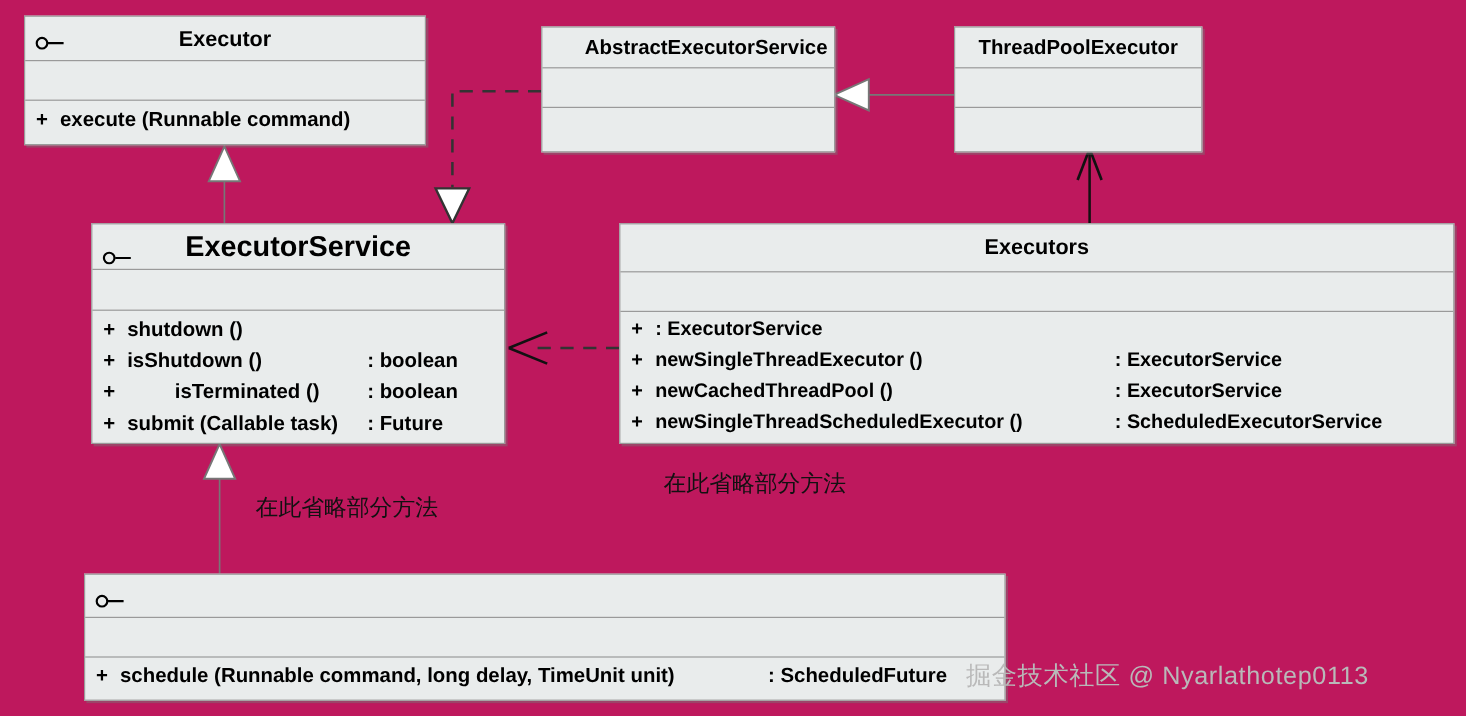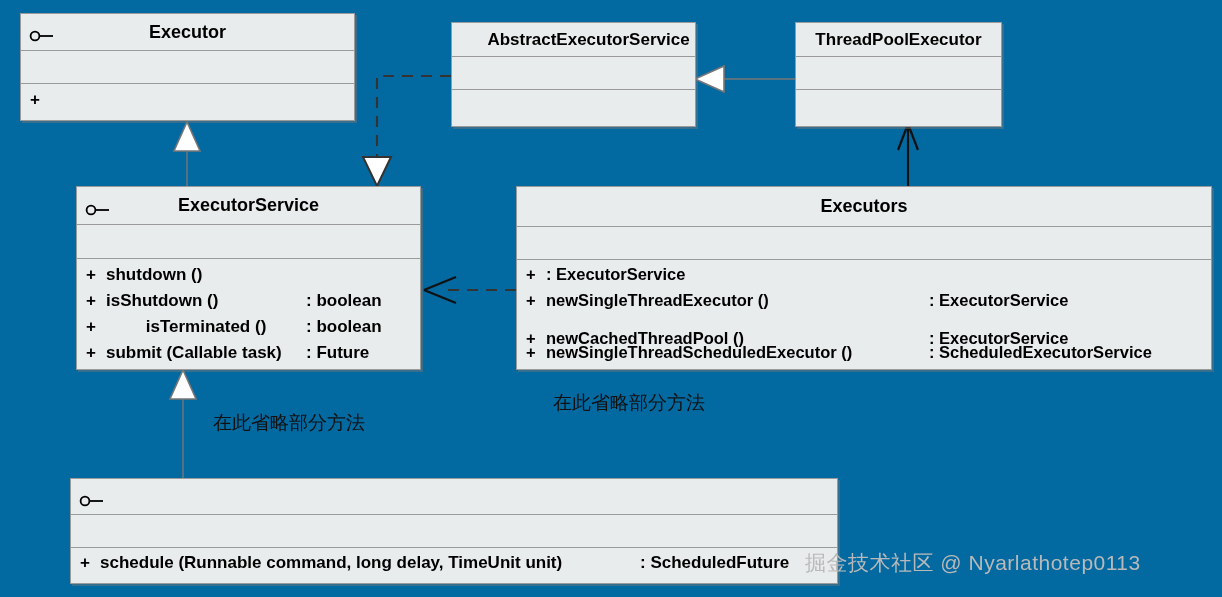--- a/index.html
+++ b/index.html
@@ -8,21 +8,21 @@
     background: #ffffff;
   }
   body {
     font-family: "Liberation Sans", "DejaVu Sans", sans-serif;
     -webkit-font-smoothing: antialiased;
   }
   #canvas {
     position: relative;
     width: 1222px;
     height: 597px;
-    background: #0369a1;
+    background: #be185d;
     overflow: hidden;
   }
 
   
   .uml-box {
     position: absolute;
     box-sizing: border-box;
     border: 1px solid #9a9a9a;
     background: #e9ecec;
     box-shadow: 2px 2px 0 0 rgba(120,120,120,0.45);
@@ -158,20 +158,21 @@
           <circle cx="6" cy="6" r="4.4" fill="none" stroke="#000" stroke-width="1.8"></circle>
           <line x1="11" y1="6" x2="24" y2="6" stroke="#000" stroke-width="1.8"></line>
         </svg>
       </span>
       <span>Executor</span>
     </div>
     <div class="uml-attrs" style="height:33px;"></div>
     <div class="uml-ops" style="height:36px;">
       <div class="op-row" style="font-size:17px; padding-top:3px;">
         <span class="op-vis">+</span>
+        <span class="op-sig">execute (Runnable command)</span>
       </div>
     </div>
   </div>
 
   <div class="uml-box" style="left:451px; top:22px; width:245px; height:105px;">
     <div class="uml-header" style="height:34px; font-size:17px;padding-left:30px;">
       <span>AbstractExecutorService</span>
     </div>
     <div class="uml-attrs" style="height:33px;"></div>
     <div class="uml-ops" style="height:36px;"></div>
@@ -179,21 +180,21 @@
 
   <div class="uml-box" style="left:795px; top:22px; width:207px; height:105px;">
     <div class="uml-header" style="height:34px; font-size:17px;">
       <span>ThreadPoolExecutor</span>
     </div>
     <div class="uml-attrs" style="height:33px;"></div>
     <div class="uml-ops" style="height:36px;"></div>
   </div>
 
   <div class="uml-box" style="left:76px; top:186px; width:345px; height:184px;">
-    <div class="uml-header" style="height:38px; font-size:18px;">
+    <div class="uml-header" style="height:38px; font-size:24px;">
       <span class="lollipop">
         <svg width="26" height="12" viewBox="0 0 26 12">
           <circle cx="6" cy="6" r="4.4" fill="none" stroke="#000" stroke-width="1.8"></circle>
           <line x1="11" y1="6" x2="24" y2="6" stroke="#000" stroke-width="1.8"></line>
         </svg>
       </span>
       <span>ExecutorService</span>
     </div>
     <div class="uml-attrs" style="height:34px;"></div>
     <div class="uml-ops" style="padding-top:7px;">
@@ -230,21 +231,21 @@
         <span class="op-vis">+</span>
         <span class="op-type">: ExecutorService</span>
       </div>
       <div class="op-row" style="font-size:16.5px; height:26px;">
         <span class="op-vis">+</span>
         <span class="op-sig" style="width:383px; display:inline-block;">newSingleThreadExecutor ()</span>
         <span class="op-type">: ExecutorService</span>
       </div>
       <div class="op-row" style="font-size:16.5px; height:26px;">
         <span class="op-vis">+</span>
-        <span class="op-sig" style="width:383px; display:inline-block;margin-top:12px;">newCachedThreadPool ()</span>
+        <span class="op-sig" style="width:383px; display:inline-block;">newCachedThreadPool ()</span>
         <span class="op-type">: ExecutorService</span>
       </div>
       <div class="op-row" style="font-size:16.5px; height:26px;">
         <span class="op-vis">+</span>
         <span class="op-sig" style="width:383px; display:inline-block;">newSingleThreadScheduledExecutor ()</span>
         <span class="op-type">: ScheduledExecutorService</span>
       </div>
     </div>
   </div>
 

